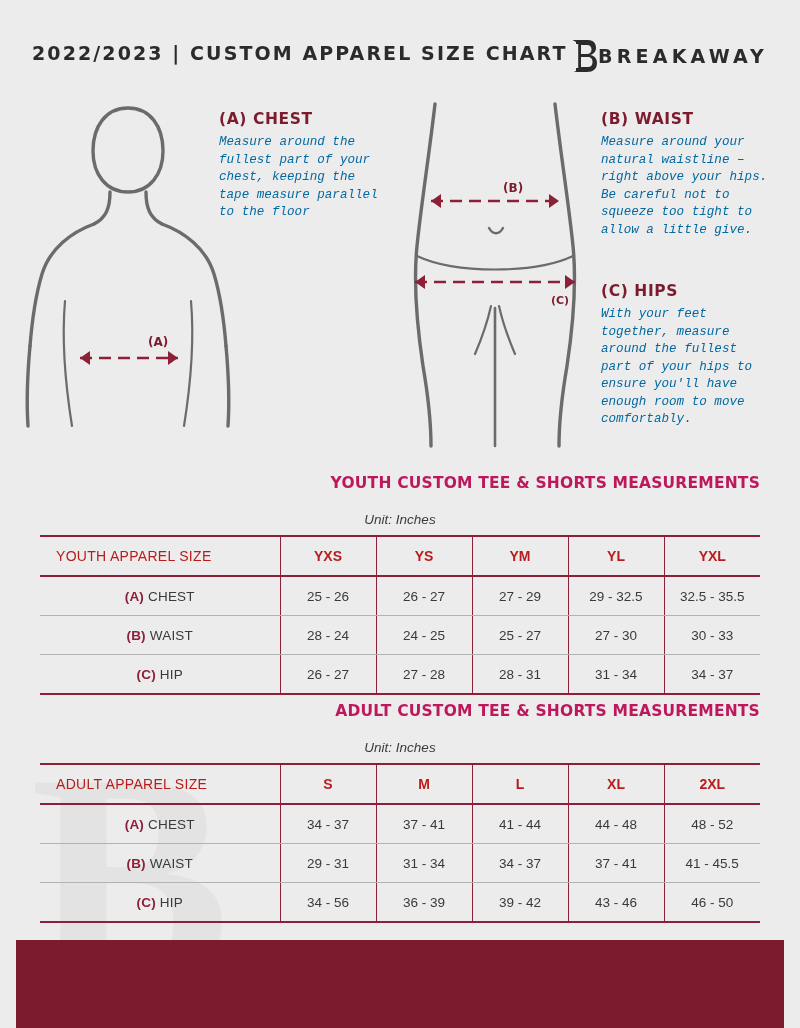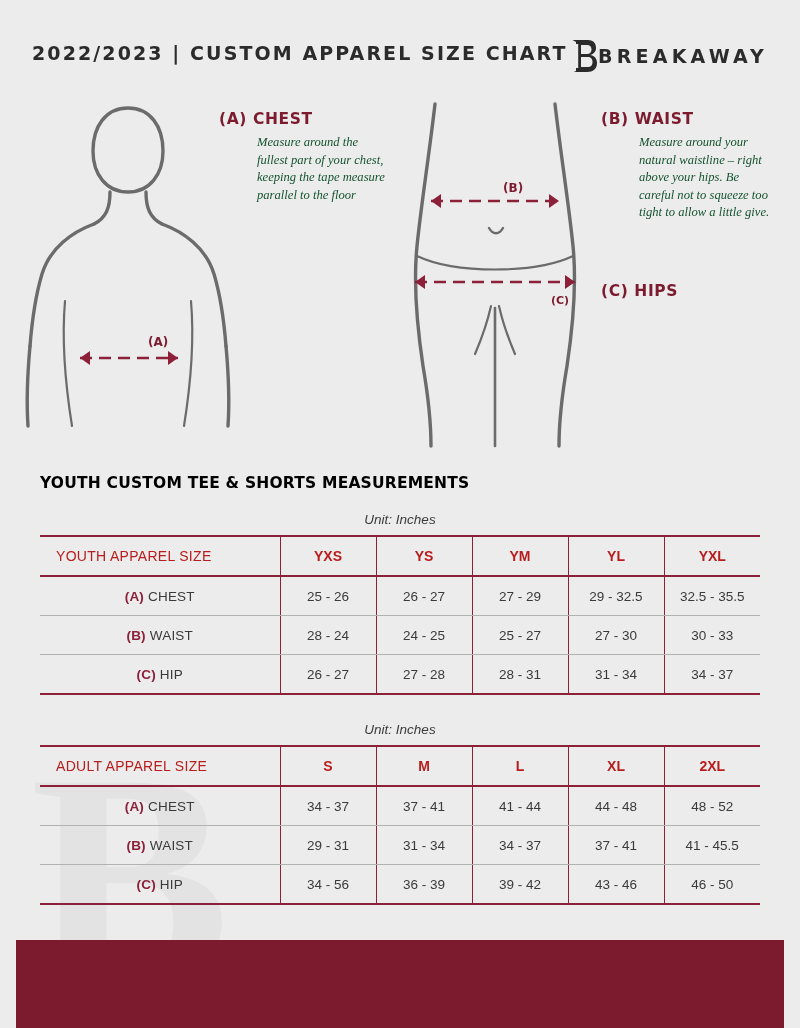--- a/index.html
+++ b/index.html
@@ -89,45 +89,44 @@
   }
   .note-title {
     font-family: "DejaVu Sans", sans-serif;
     font-size: 15.5px;
     font-weight: bold;
     letter-spacing: 0.6px;
     color: #7c1b2e;
     margin-bottom: 6px;
   }
   .note-body {
-    font-family: Liberation Serif, serif;
+    font-family: Liberation Mono, monospace;
     font-style: italic;
     font-size: 12.6px;
     line-height: 17.5px;
-    color: #14532d;
-    margin-left: 38px;
+    color: #0369a1;
   }
   .note-a { left: 219px; top: 14px; width: 170px; }
   .note-b { left: 601px; top: 14px; width: 172px; }
   .note-c { left: 601px; top: 186px; width: 172px; }
 
   
   .section {
     position: absolute;
     left: 40px;
     width: 720px;
     z-index: 2;
   }
   .sec-title {
-    text-align: left;
+    text-align: right;
     font-family: "DejaVu Sans", sans-serif;
     font-size: 15.5px;
     font-weight: bold;
     letter-spacing: 0.2px;
-    color: #000000;
+    color: #be185d;
   }
   .sec-unit {
     text-align: center;
     font-family: "Liberation Sans", sans-serif;
     font-style: italic;
     font-size: 13.5px;
     color: #3b3b3b;
     margin-top: 20px;
     margin-bottom: 8px;
   }
@@ -273,20 +272,22 @@
     <div class="note note-a">
       <div class="note-title">(A) CHEST</div>
       <div class="note-body">Measure around the fullest part of your chest, keeping the tape measure parallel to the floor</div>
     </div>
     <div class="note note-b">
       <div class="note-title">(B) WAIST</div>
       <div class="note-body">Measure around your natural waistline – right above your hips. Be careful not to squeeze too tight to allow a little give.</div>
     </div>
     <div class="note note-c">
       <div class="note-title">(C) HIPS</div>
+      <div class="note-body">With your feet together, measure around the fullest part of your hips to ensure you'll
+have enough room to move comfortably.</div>
     </div>
   </div>
 
   <div class="section" style="top:474px;">
     <div class="sec-title">YOUTH CUSTOM TEE &amp; SHORTS MEASUREMENTS</div>
     <div class="sec-unit">Unit: Inches</div>
     <table class="size">
       <colgroup>
           <col class="c0">
           <col class="cx">
@@ -328,20 +329,21 @@
           <td>27 - 28</td>
           <td>28 - 31</td>
           <td>31 - 34</td>
           <td>34 - 37</td>
         </tr>
       </tbody>
     </table>
   </div>
 
   <div class="section" style="top:702px;">
+    <div class="sec-title">ADULT CUSTOM TEE &amp; SHORTS MEASUREMENTS</div>
     <div class="sec-unit">Unit: Inches</div>
     <table class="size">
       <colgroup>
           <col class="c0">
           <col class="cx">
           <col class="cx">
           <col class="cx">
           <col class="cx">
           <col class="cx">
         </colgroup>

